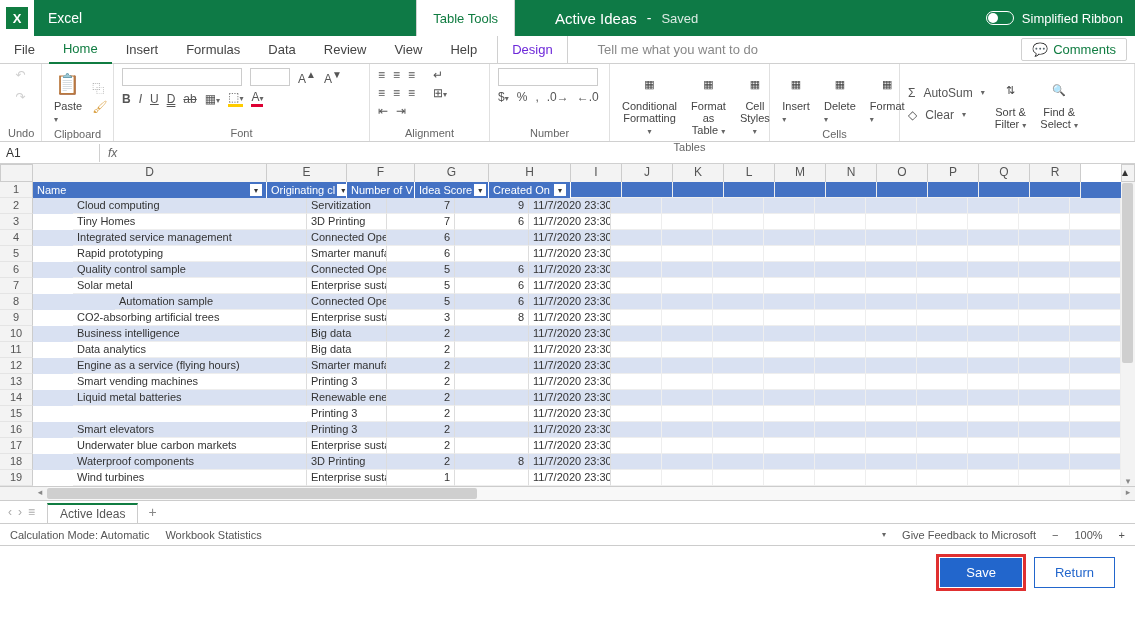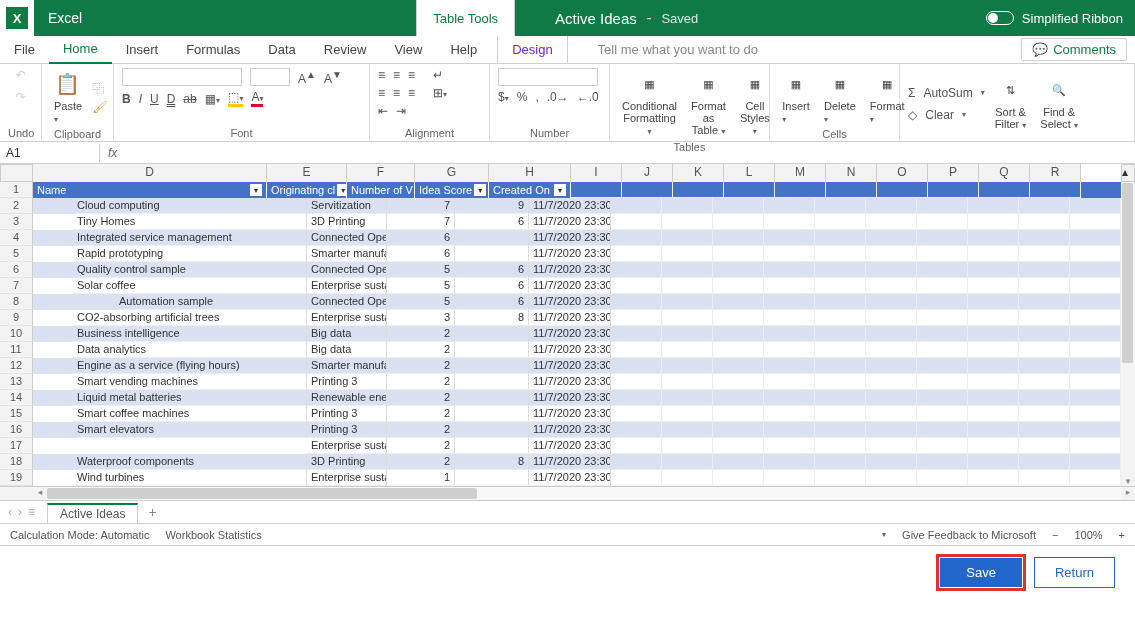--- a/index.html
+++ b/index.html
@@ -426,21 +426,21 @@
         <div class="empty-cell" style="width: 51px; height: 16px;"></div>
         <div class="empty-cell" style="width: 51px; height: 16px;"></div>
         <div class="empty-cell" style="width: 51px; height: 16px;"></div>
         <div class="empty-cell" style="width: 51px; height: 16px;"></div>
         <div class="empty-cell" style="width: 51px; height: 16px;"></div>
         <div class="empty-cell" style="width: 51px; height: 16px;"></div>
         <div class="empty-cell" style="width: 51px; height: 16px;"></div>
         <div class="empty-cell" style="width: 51px; height: 16px;"></div>
       </div>
       <div class="data-row">
-        <div class="td " style="width: 234px;">Solar coffee</div>
+        <div class="td " style="width: 234px;">Solar metal</div>
         <div class="td " style="width: 80px;">Enterprise susta</div>
         <div class="td r" style="width: 68px;">5</div>
         <div class="td r" style="width: 74px;">6</div>
         <div class="td r" style="width: 82px;">11/7/2020 23:30</div>
         <div class="empty-cell" style="width: 51px; height: 16px;"></div>
         <div class="empty-cell" style="width: 51px; height: 16px;"></div>
         <div class="empty-cell" style="width: 51px; height: 16px;"></div>
         <div class="empty-cell" style="width: 51px; height: 16px;"></div>
         <div class="empty-cell" style="width: 51px; height: 16px;"></div>
         <div class="empty-cell" style="width: 51px; height: 16px;"></div>
@@ -562,21 +562,20 @@
         <div class="empty-cell" style="width: 51px; height: 16px;"></div>
         <div class="empty-cell" style="width: 51px; height: 16px;"></div>
         <div class="empty-cell" style="width: 51px; height: 16px;"></div>
         <div class="empty-cell" style="width: 51px; height: 16px;"></div>
         <div class="empty-cell" style="width: 51px; height: 16px;"></div>
         <div class="empty-cell" style="width: 51px; height: 16px;"></div>
         <div class="empty-cell" style="width: 51px; height: 16px;"></div>
         <div class="empty-cell" style="width: 51px; height: 16px;"></div>
       </div>
       <div class="data-row">
-        <div class="td " style="width: 234px;">Smart coffee machines</div>
         <div class="td " style="width: 80px;">Printing 3</div>
         <div class="td r" style="width: 68px;">2</div>
         <div class="td r" style="width: 74px;"></div>
         <div class="td r" style="width: 82px;">11/7/2020 23:30</div>
         <div class="empty-cell" style="width: 51px; height: 16px;"></div>
         <div class="empty-cell" style="width: 51px; height: 16px;"></div>
         <div class="empty-cell" style="width: 51px; height: 16px;"></div>
         <div class="empty-cell" style="width: 51px; height: 16px;"></div>
         <div class="empty-cell" style="width: 51px; height: 16px;"></div>
         <div class="empty-cell" style="width: 51px; height: 16px;"></div>
@@ -596,20 +595,21 @@
         <div class="empty-cell" style="width: 51px; height: 16px;"></div>
         <div class="empty-cell" style="width: 51px; height: 16px;"></div>
         <div class="empty-cell" style="width: 51px; height: 16px;"></div>
         <div class="empty-cell" style="width: 51px; height: 16px;"></div>
         <div class="empty-cell" style="width: 51px; height: 16px;"></div>
         <div class="empty-cell" style="width: 51px; height: 16px;"></div>
         <div class="empty-cell" style="width: 51px; height: 16px;"></div>
         <div class="empty-cell" style="width: 51px; height: 16px;"></div>
       </div>
       <div class="data-row">
+        <div class="td " style="width: 234px;">Underwater blue carbon markets</div>
         <div class="td " style="width: 80px;">Enterprise susta</div>
         <div class="td r" style="width: 68px;">2</div>
         <div class="td r" style="width: 74px;"></div>
         <div class="td r" style="width: 82px;">11/7/2020 23:30</div>
         <div class="empty-cell" style="width: 51px; height: 16px;"></div>
         <div class="empty-cell" style="width: 51px; height: 16px;"></div>
         <div class="empty-cell" style="width: 51px; height: 16px;"></div>
         <div class="empty-cell" style="width: 51px; height: 16px;"></div>
         <div class="empty-cell" style="width: 51px; height: 16px;"></div>
         <div class="empty-cell" style="width: 51px; height: 16px;"></div>

